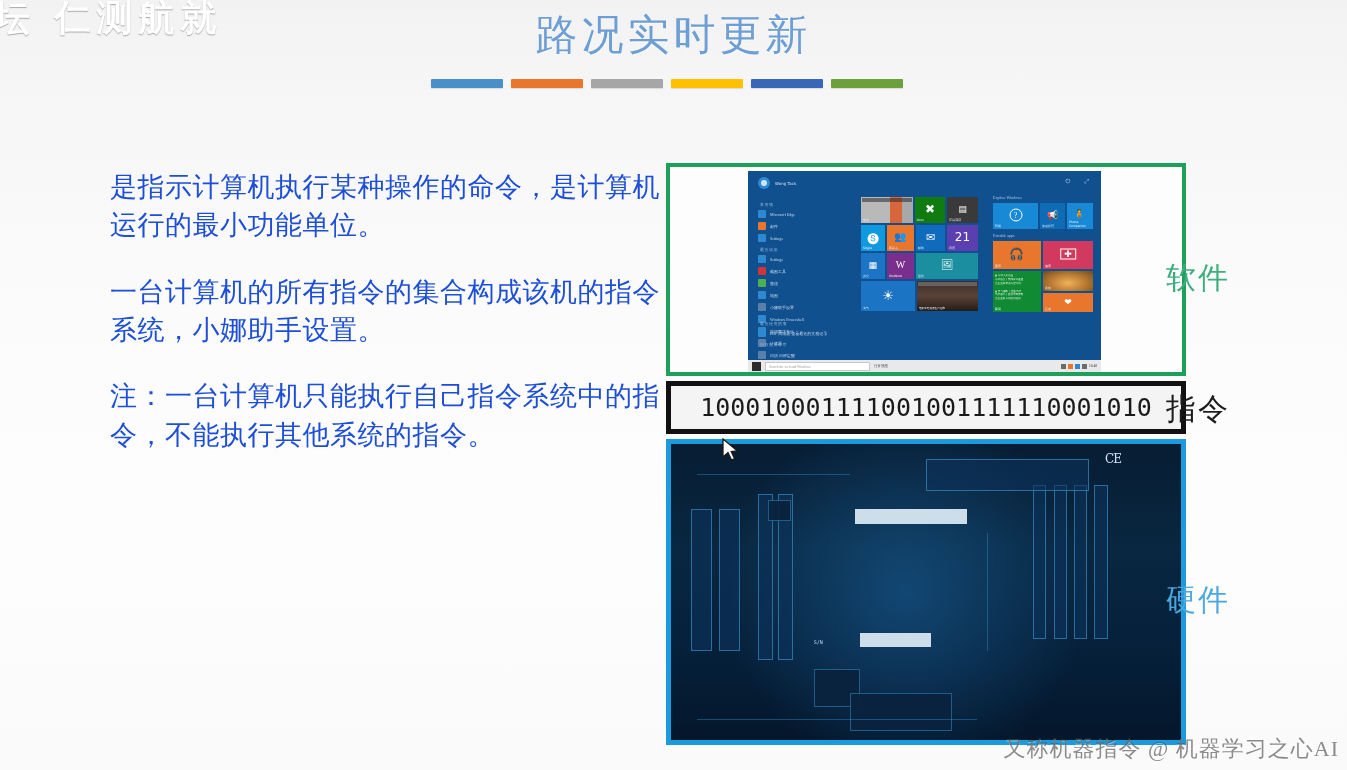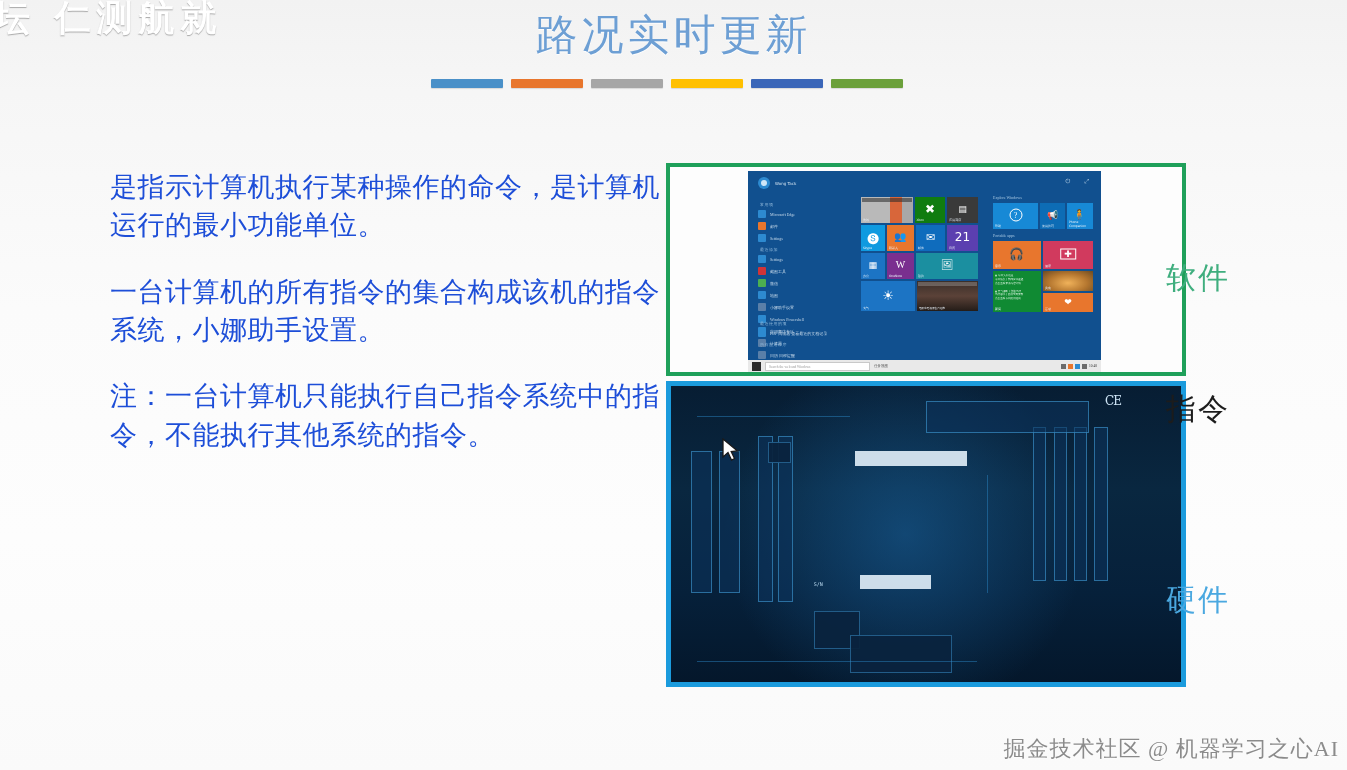--- a/index.html
+++ b/index.html
@@ -422,20 +422,23 @@
           <i style="background:#e8762d"></i>
           <i style="background:#2d8ad0"></i>
           <i></i>
           <span class="tb-clock">10:48</span>
         </div>
       </div>
 
     </div>
   </div>
 
+  <div class="frame frame-binary">
+    <div class="binary-text">100010001111001001111110001010</div>
+  </div>
 
   <div class="frame frame-hardware">
     <div class="mb">
 
       <div class="slot" style="left:4%;top:22%;width:4%;height:48%"></div>
       <div class="slot" style="left:9.5%;top:22%;width:4%;height:48%"></div>
       <div class="slot" style="left:17%;top:17%;width:3%;height:56%"></div>
       <div class="slot" style="left:21%;top:17%;width:3%;height:56%"></div>
       <div class="slot" style="left:71%;top:14%;width:2.6%;height:52%"></div>
       <div class="slot" style="left:75%;top:14%;width:2.6%;height:52%"></div>
@@ -458,13 +461,13 @@
 </div>
 
 <div class="side-label lbl-soft">软件</div>
 <div class="side-label lbl-instr">指令</div>
 <div class="side-label lbl-hard">硬件</div>
 
 <svg class="cursor" viewBox="0 0 18 24">
   <polygon points="1,1 1,19 6,14.5 9.5,22 12.5,20.5 9.2,13.5 15.5,13" fill="#ffffff" stroke="#1a1a1a" stroke-width="1.3"></polygon>
 </svg>
 
-<div class="wm-bottom">掘金技术社区 @ 机器学习之心AI</div>
+<div class="wm-bottom">又称机器指令 @ 机器学习之心AI</div>
 
 </body></html>

